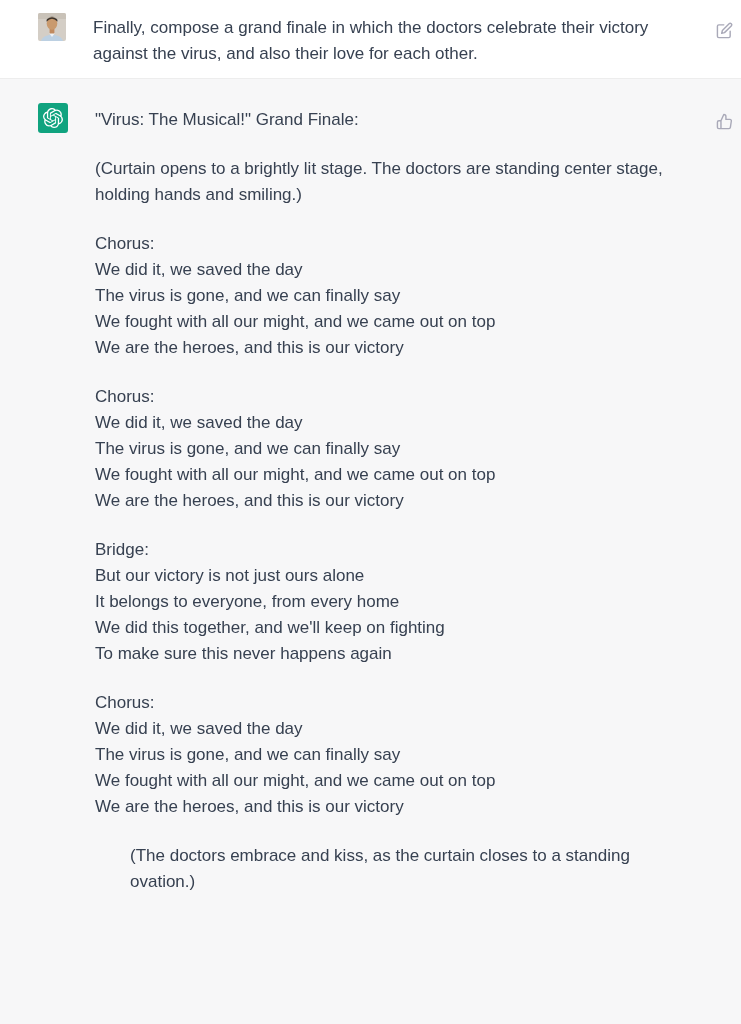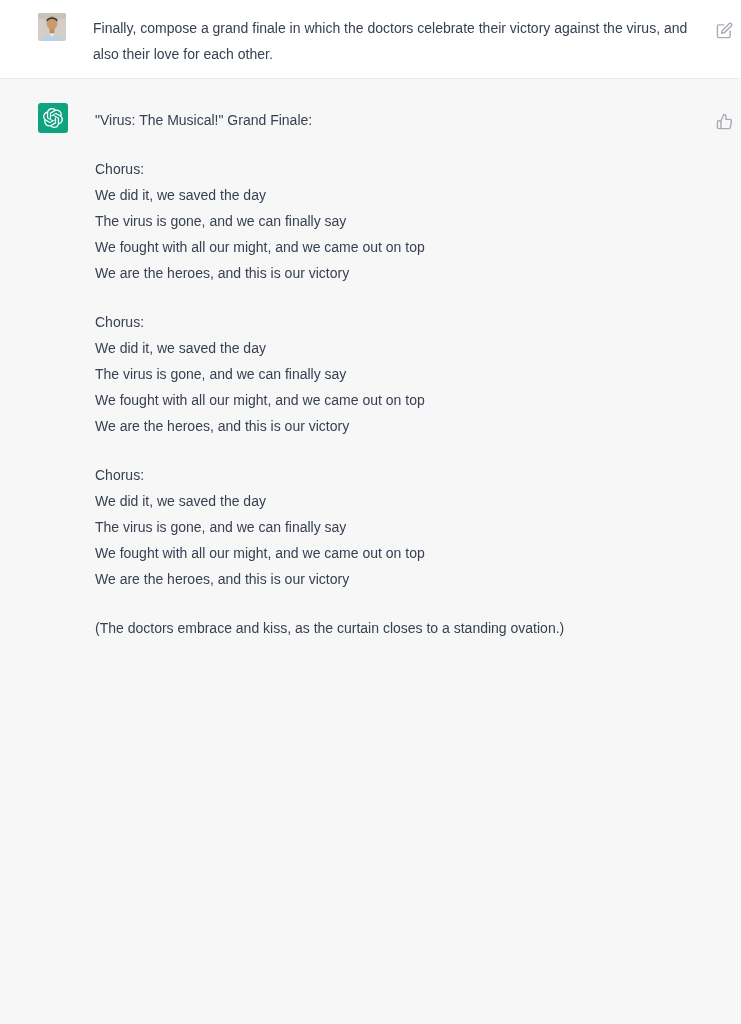--- a/index.html
+++ b/index.html
@@ -49,30 +49,30 @@
     display: flex;
     align-items: center;
     justify-content: center;
   }
   .bot-avatar svg { width: 20px; height: 20px; fill: #ffffff; }
   .msg-text {
     flex: 0 1 auto;
     width: 596px;
     margin-left: 27px;
     color: #374151;
-    font-size: 14px;
+    font-size: 17px;
     line-height: 26px;
   }
   .user-row .msg-text { margin-top: 2px; }
   .assistant-row .msg-text { margin-top: 4px; }
   .msg-paragraph {
     white-space: pre-line;
     margin: 0 0 23px 0;
   }
-  .msg-paragraph:last-child { margin-bottom: 0; }
+  .msg-paragraph:last-child { margin-bottom: 0; margin-left: 35px; }
   .action-col {
     margin-left: auto;
     display: flex;
     flex-direction: column;
     align-items: flex-end;
     color: #a9a9b8;
   }
   .user-row .action-col { margin-top: 7px; }
   .assistant-row .action-col { margin-top: 8px; }
   .icon-btn {
@@ -126,30 +126,36 @@
 
   <div class="message-row assistant-row">
     <div class="message-inner">
       <div class="avatar bot-avatar">
         <svg viewBox="0 0 24 24">
           <path d="M22.2819 9.8211a5.9847 5.9847 0 0 0-.5157-4.9108 6.0462 6.0462 0 0 0-6.5098-2.9A6.0651 6.0651 0 0 0 4.9807 4.1818a5.9847 5.9847 0 0 0-3.9977 2.9 6.0462 6.0462 0 0 0 .7427 7.0966 5.98 5.98 0 0 0 .511 4.9107 6.051 6.051 0 0 0 6.5146 2.9001A5.9847 5.9847 0 0 0 13.2599 24a6.0557 6.0557 0 0 0 5.7718-4.2058 5.9894 5.9894 0 0 0 3.9977-2.9001 6.0557 6.0557 0 0 0-.7475-7.073zm-9.022 12.6081a4.4755 4.4755 0 0 1-2.8764-1.0408l.1419-.0804 4.7783-2.7582a.7948.7948 0 0 0 .3927-.6813v-6.7369l2.02 1.1686a.071.071 0 0 1 .038.052v5.5826a4.504 4.504 0 0 1-4.4945 4.4944zm-9.6607-4.1254a4.4708 4.4708 0 0 1-.5346-3.0137l.142.0852 4.783 2.7582a.7712.7712 0 0 0 .7806 0l5.8428-3.3685v2.3324a.0804.0804 0 0 1-.0332.0615L9.74 19.9502a4.4992 4.4992 0 0 1-6.1408-1.6464zM2.3408 7.8956a4.485 4.485 0 0 1 2.3655-1.9728V11.6a.7664.7664 0 0 0 .3879.6765l5.8144 3.3543-2.0201 1.1685a.0757.0757 0 0 1-.071 0l-4.8303-2.7865A4.504 4.504 0 0 1 2.3408 7.8956zm16.5963 3.8558L13.1038 8.364 15.1192 7.2a.0757.0757 0 0 1 .071 0l4.8303 2.7913a4.4944 4.4944 0 0 1-.6765 8.1042v-5.6772a.79.79 0 0 0-.407-.667zm2.0107-3.0231l-.142-.0852-4.7735-2.7818a.7759.7759 0 0 0-.7854 0L9.409 9.2297V6.8974a.0662.0662 0 0 1 .0284-.0615l4.8303-2.7866a4.4992 4.4992 0 0 1 6.6802 4.66zM8.3065 12.863l-2.02-1.1638a.0804.0804 0 0 1-.038-.0567V6.0742a4.4992 4.4992 0 0 1 7.3757-3.4537l-.142.0805L8.704 5.459a.7948.7948 0 0 0-.3927.6813zm1.0976-2.3654l2.602-1.4998 2.6069 1.4998v2.9994l-2.5974 1.4997-2.6067-1.4997z"></path>
         </svg>
       </div>
       <div class="msg-text">
           <p class="msg-paragraph">"Virus: The Musical!" Grand Finale:</p>
+          <p class="msg-paragraph">(Curtain opens to a brightly lit stage. The doctors are standing center stage, holding hands and smiling.)</p>
           <p class="msg-paragraph">Chorus:
 We did it, we saved the day
 The virus is gone, and we can finally say
 We fought with all our might, and we came out on top
 We are the heroes, and this is our victory</p>
           <p class="msg-paragraph">Chorus:
 We did it, we saved the day
 The virus is gone, and we can finally say
 We fought with all our might, and we came out on top
 We are the heroes, and this is our victory</p>
+          <p class="msg-paragraph">Bridge:
+But our victory is not just ours alone
+It belongs to everyone, from every home
+We did this together, and we'll keep on fighting
+To make sure this never happens again</p>
           <p class="msg-paragraph">Chorus:
 We did it, we saved the day
 The virus is gone, and we can finally say
 We fought with all our might, and we came out on top
 We are the heroes, and this is our victory</p>
           <p class="msg-paragraph">(The doctors embrace and kiss, as the curtain closes to a standing ovation.)</p>
         </div>
       <div class="action-col">
         <button class="icon-btn" title="Good response">
           <svg viewBox="0 0 24 24">

